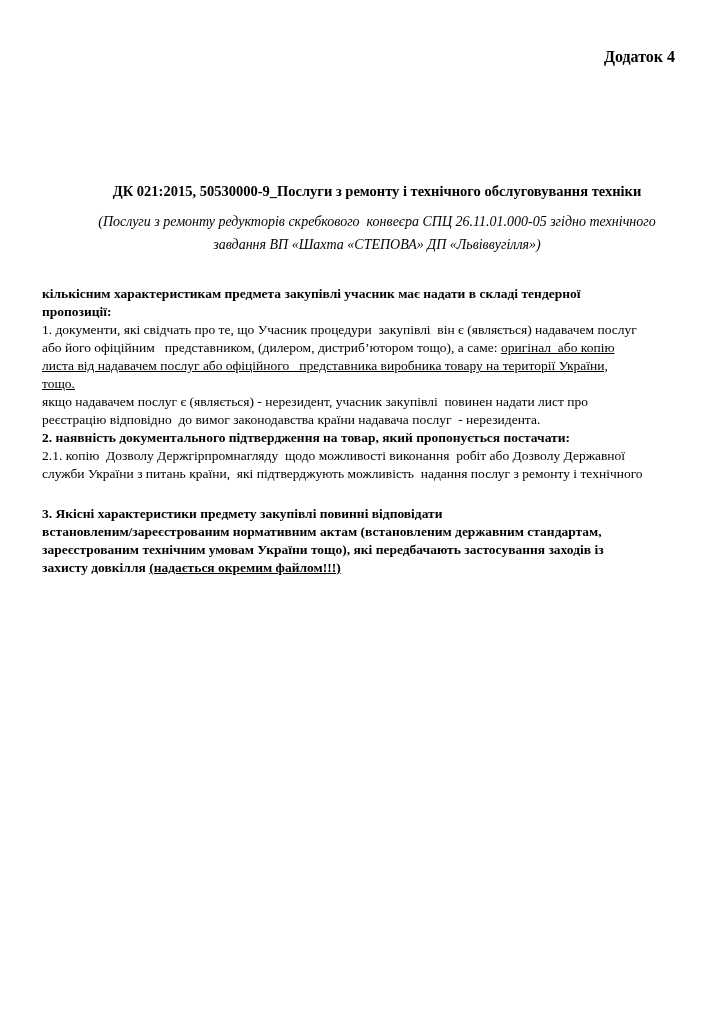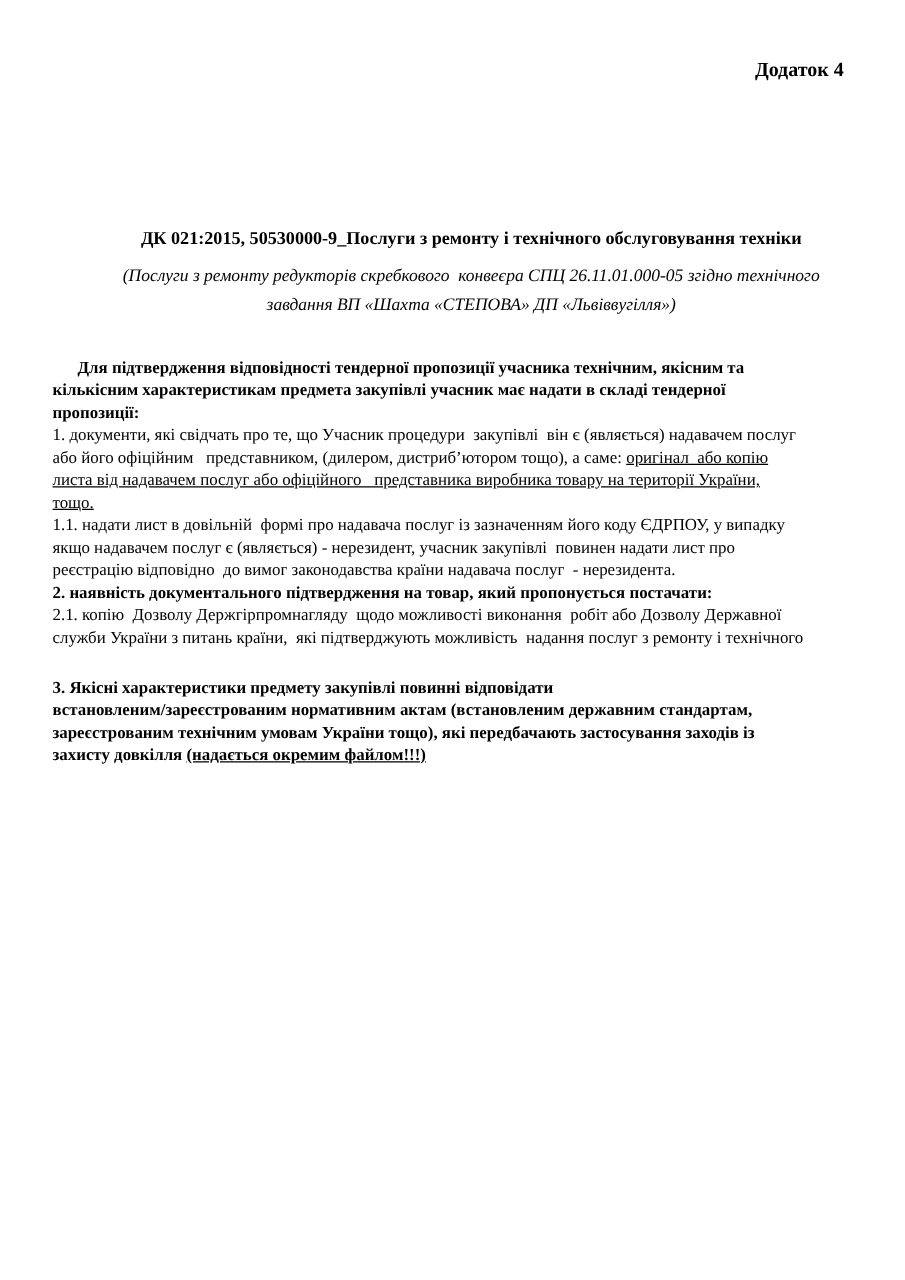--- a/index.html
+++ b/index.html
@@ -54,34 +54,32 @@
   <div class="code-line">ДК 021:2015, 50530000-9_Послуги з ремонту і технічного обслуговування техніки</div>
 
   <div class="subtitle">
     <div class="line">(Послуги з ремонту редукторів скребкового  конвеєра СПЦ 26.11.01.000-05 згідно технічного</div>
     <div class="line">завдання ВП «Шахта «СТЕПОВА» ДП «Львіввугілля»)</div>
   </div>
 
   <div class="content">
 
     <div>
-      <div class="line b indent">Для підтвердження відповідності тендерної пропозиції учасника технічним, якісним та</div>
       <div class="line b">кількісним характеристикам предмета закупівлі учасник має надати в складі тендерної</div>
       <div class="line b">пропозиції:</div>
     </div>
 
     <div>
       <div class="line">1. документи, які свідчать про те, що Учасник процедури  закупівлі  він є (являється) надавачем послуг</div>
       <div class="line"><span>або його офіційним   представником, (дилером, дистриб’ютором тощо), а саме: </span><span class="u">оригінал  або копію</span></div>
       <div class="line u">листа від надавачем послуг або офіційного   представника виробника товару на території України,</div>
       <div class="line u">тощо.</div>
     </div>
 
     <div>
-      <div class="line">1.1. надати лист в довільній  формі про надавача послуг із зазначенням його коду ЄДРПОУ, у випадку</div>
       <div class="line">якщо надавачем послуг є (являється) - нерезидент, учасник закупівлі  повинен надати лист про</div>
       <div class="line">реєстрацію відповідно  до вимог законодавства країни надавача послуг  - нерезидента.</div>
     </div>
 
     <div>
       <div class="line b">2. наявність документального підтвердження на товар, який пропонується постачати:</div>
     </div>
 
     <div>
       <div class="line">2.1. копію  Дозволу Держгірпромнагляду  щодо можливості виконання  робіт або Дозволу Державної</div>

